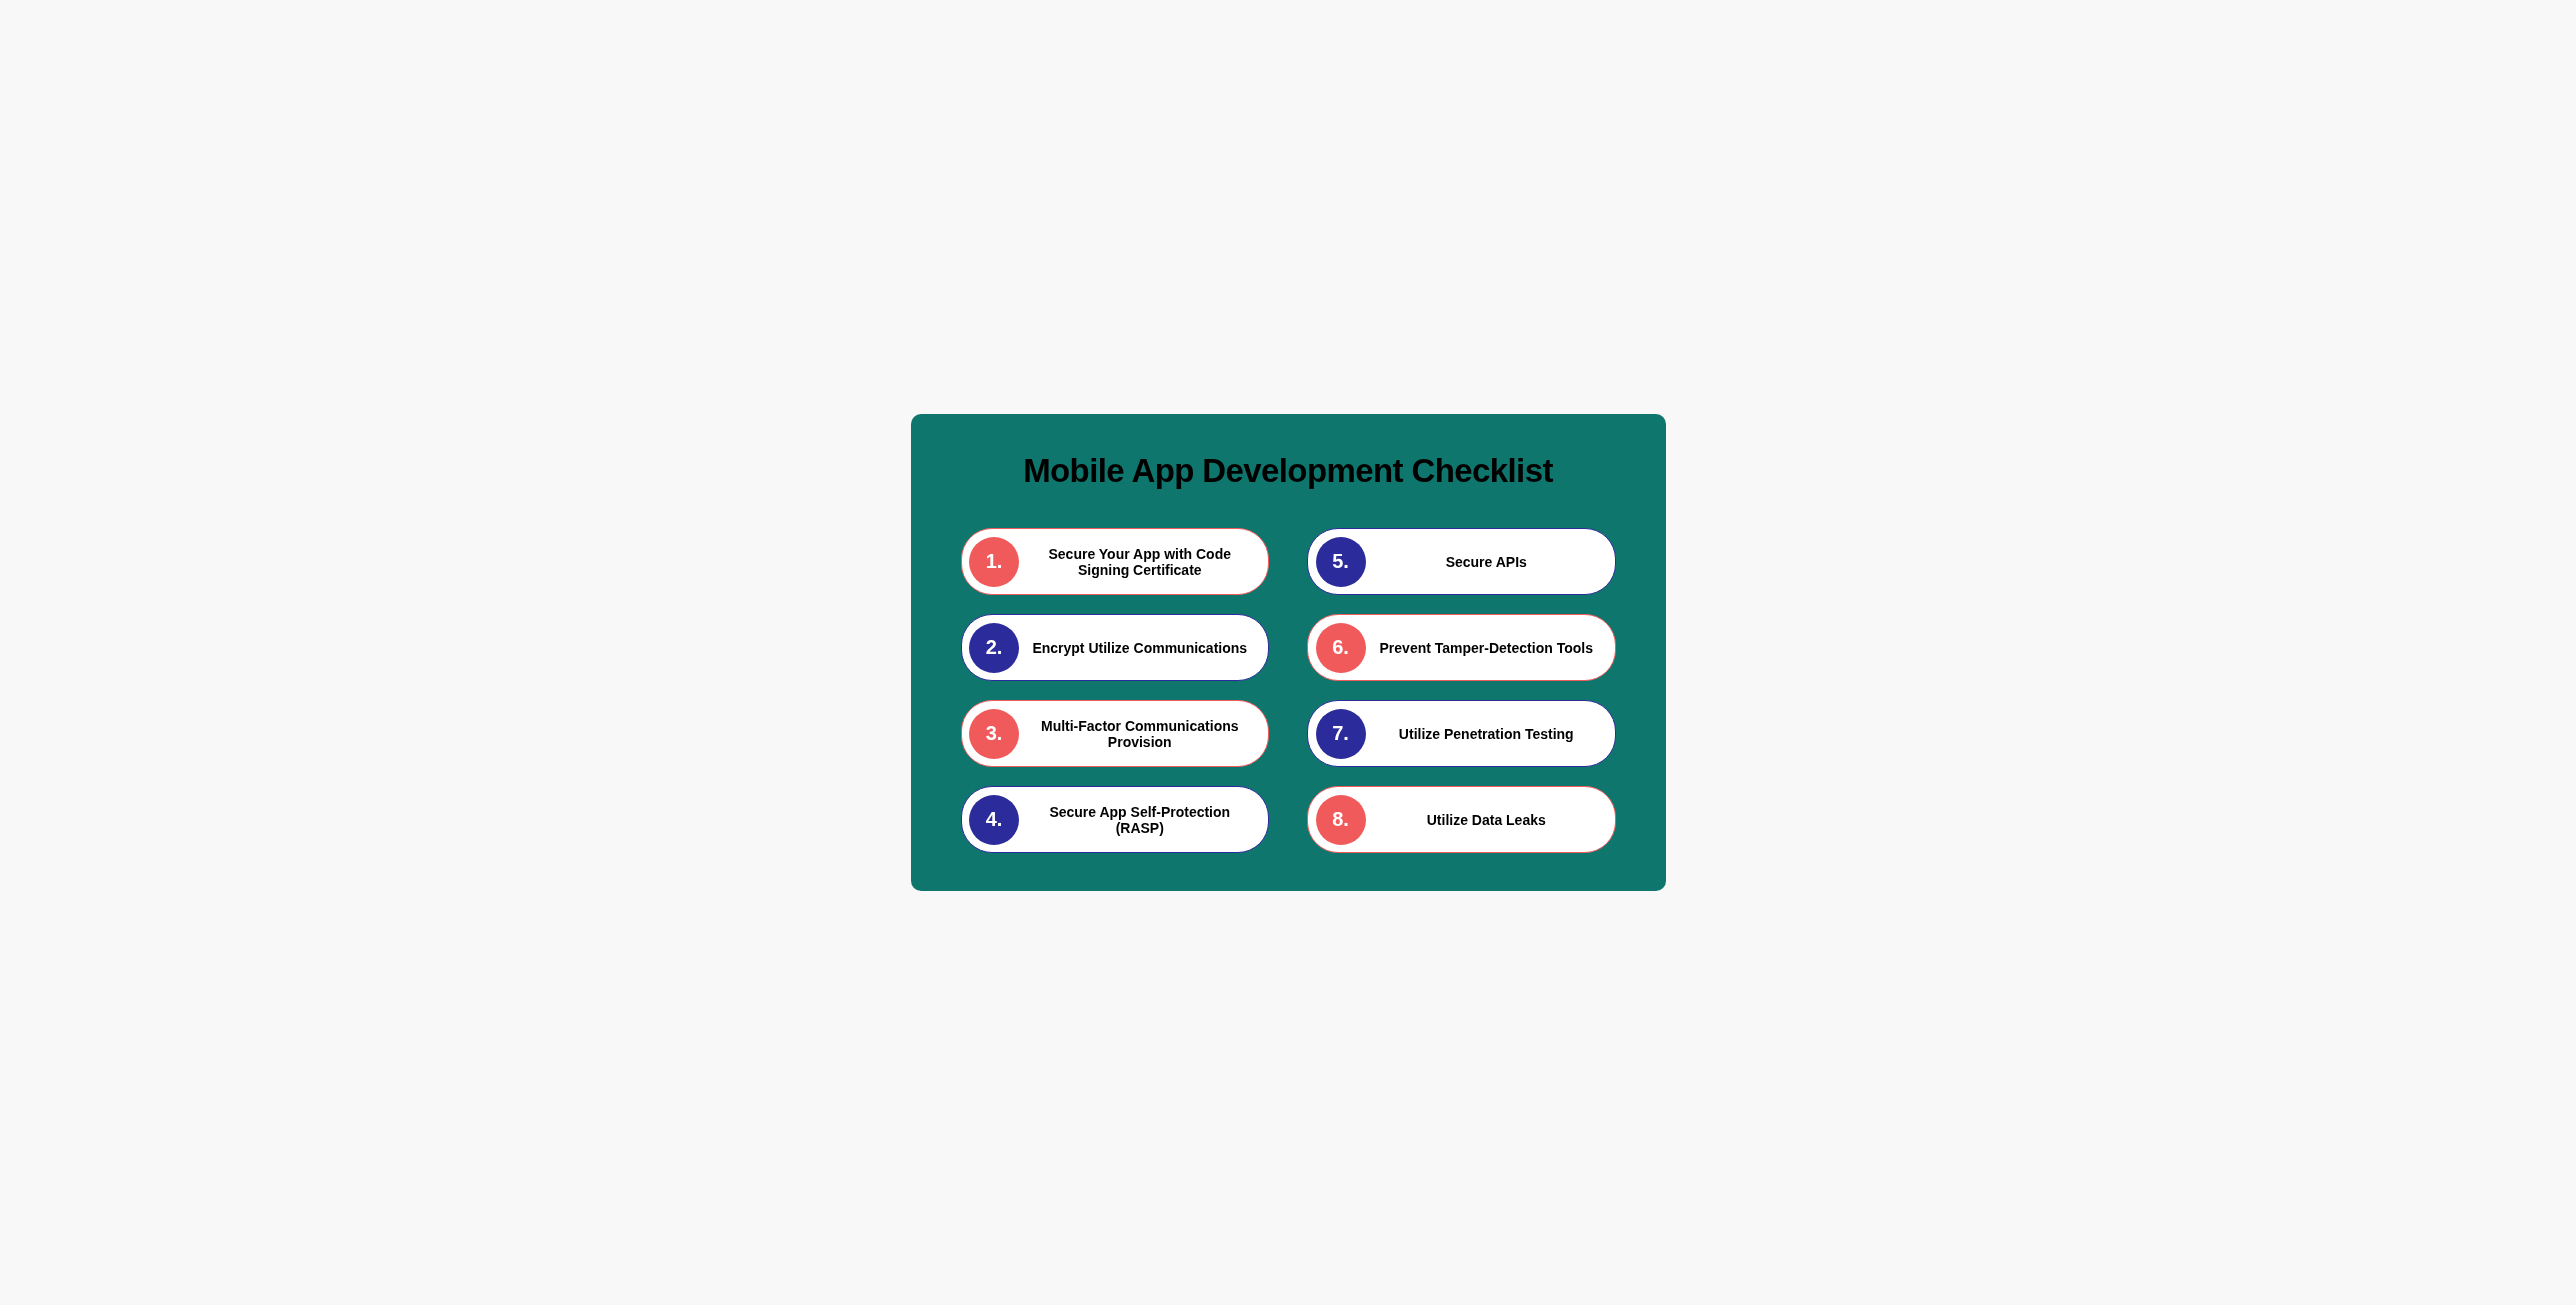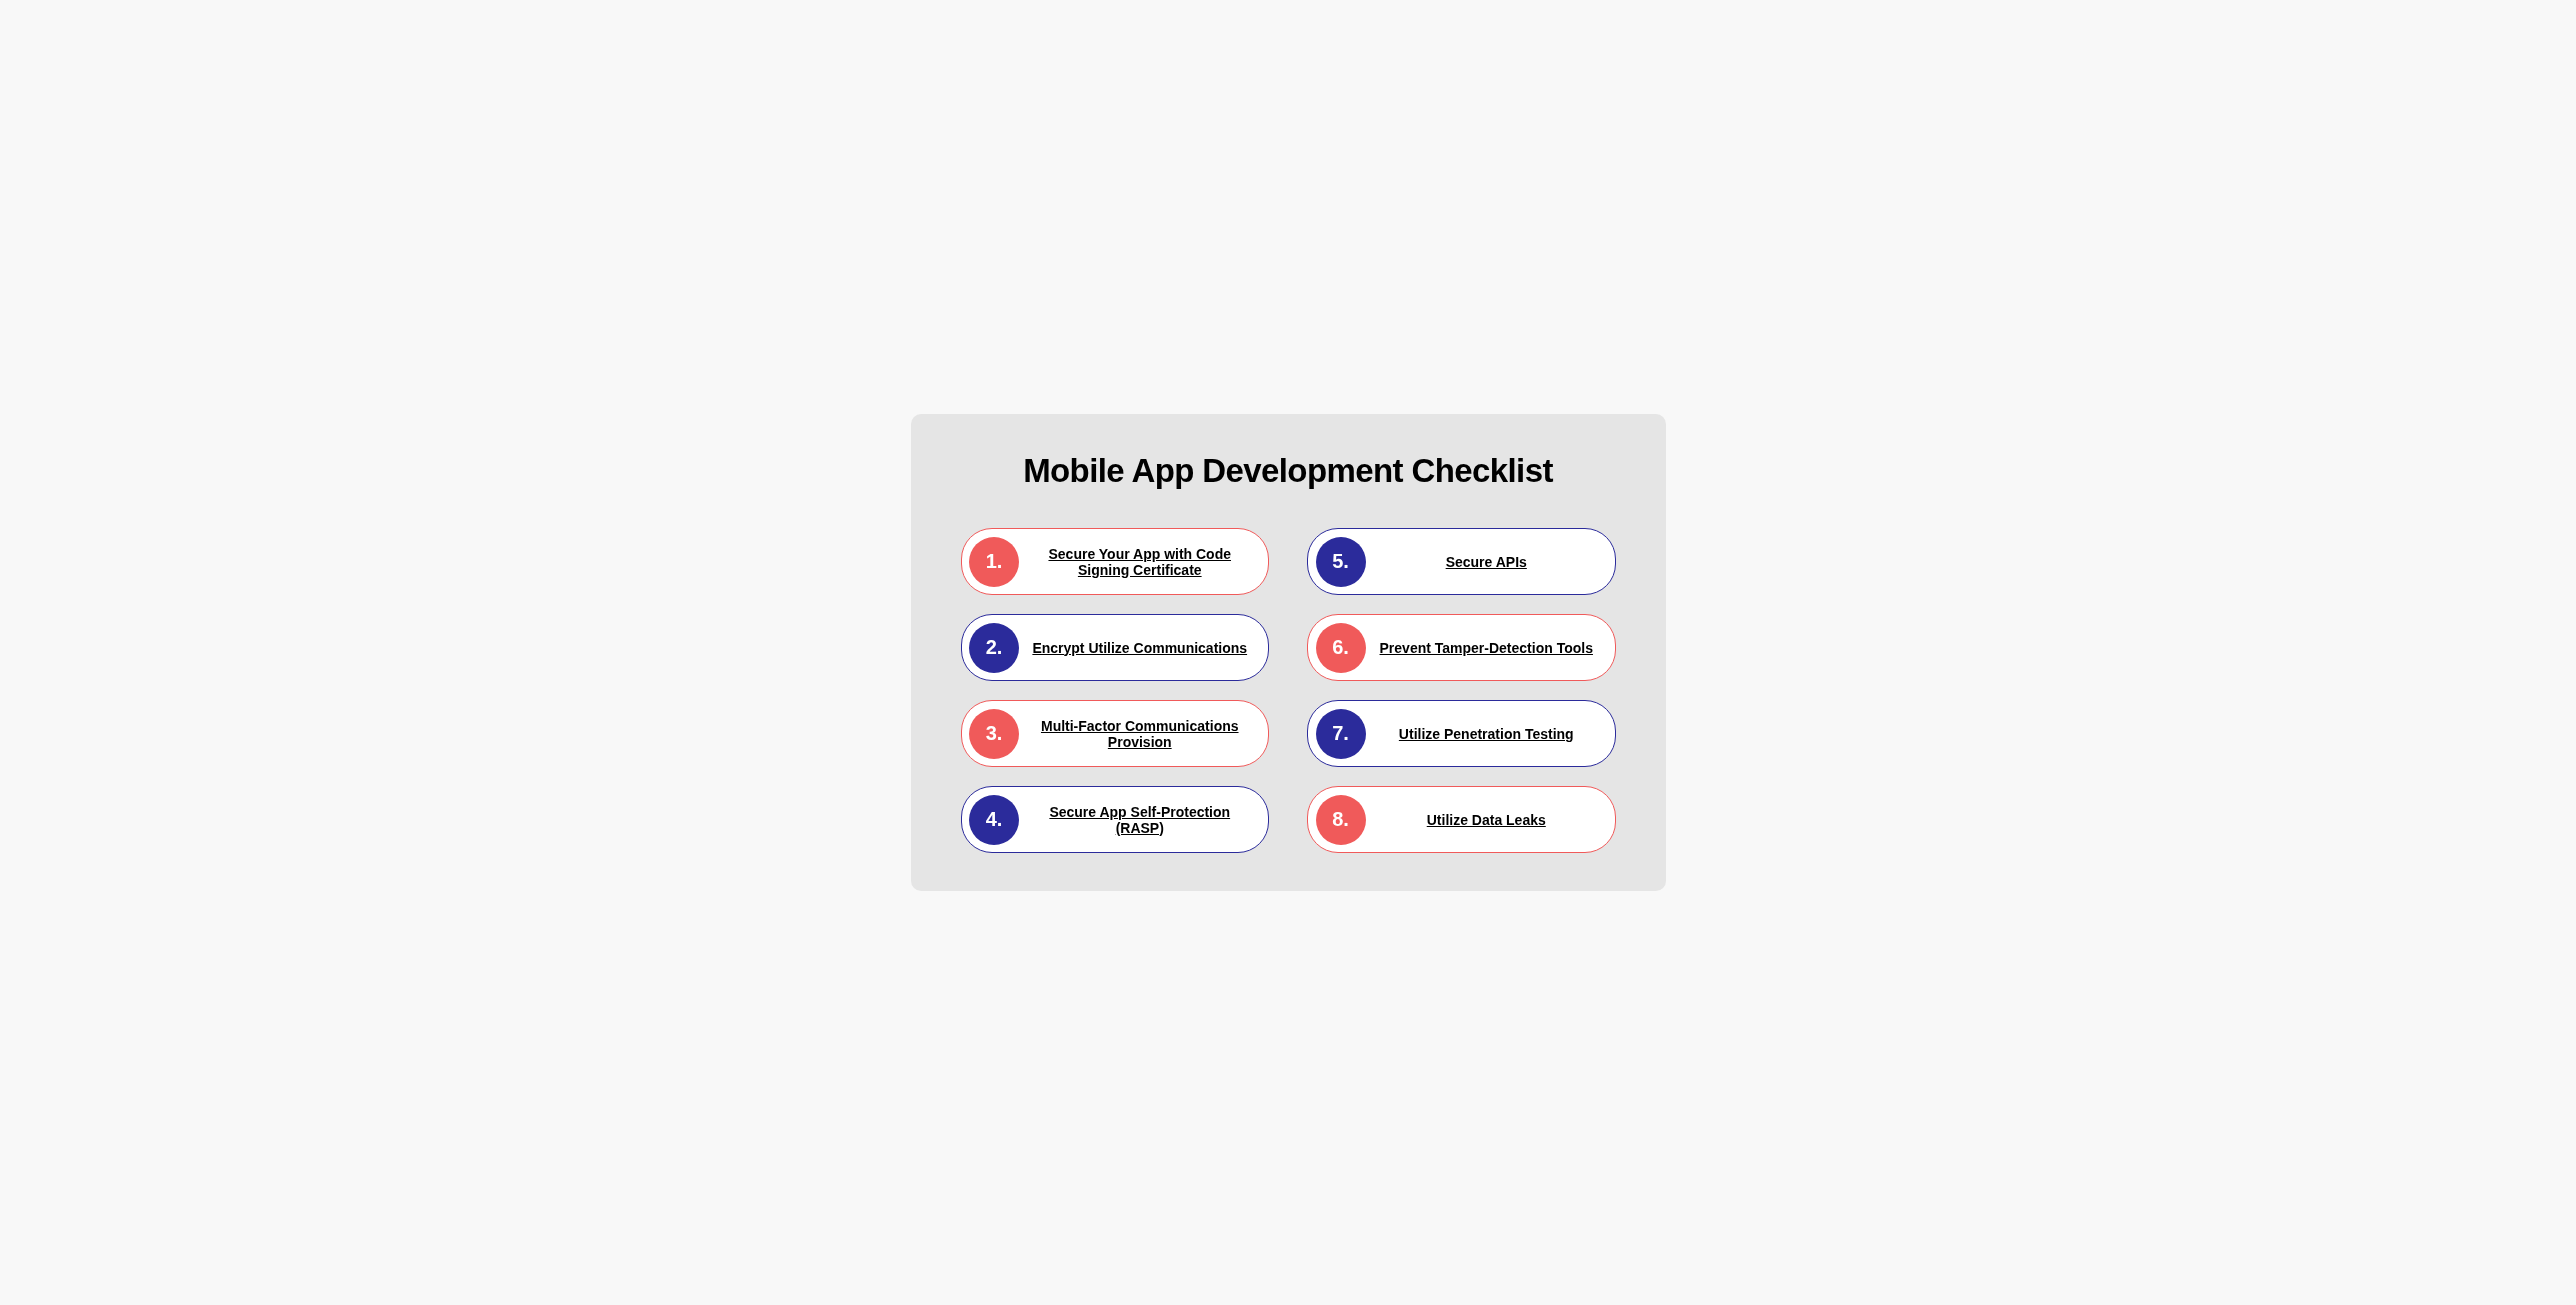--- a/index.html
+++ b/index.html
@@ -14,21 +14,21 @@
       display: flex;
       justify-content: center;
       align-items: center;
       min-height: 100vh;
       padding: 25px 12.6px;
     }
 
     .page-container {
       width: 100%;
       max-width: 755px;
-      background: #e5e5e5;
+      background: #0f766e;
       border-radius: 10px;
       padding: 38px 50px;
     }
 
     .page-title {
       text-align: center;
       font-size: 33px;
       font-weight: 900;
       color: #000;
       margin-bottom: 38px;
@@ -85,21 +85,20 @@
       font-size: 14px;
       font-weight: 800;
       color: #000;
       flex: 1;
       text-align: center;
     }
 
     
     .checklist-item .item-label {
       padding-right: 12.6px;
-      text-decoration: underline;
     }
   </style>
 </head>
 <body>
 
 <div class="page-container">
   <h1 class="page-title">Mobile App Development Checklist</h1>
 
   <div class="checklist-grid">
 

